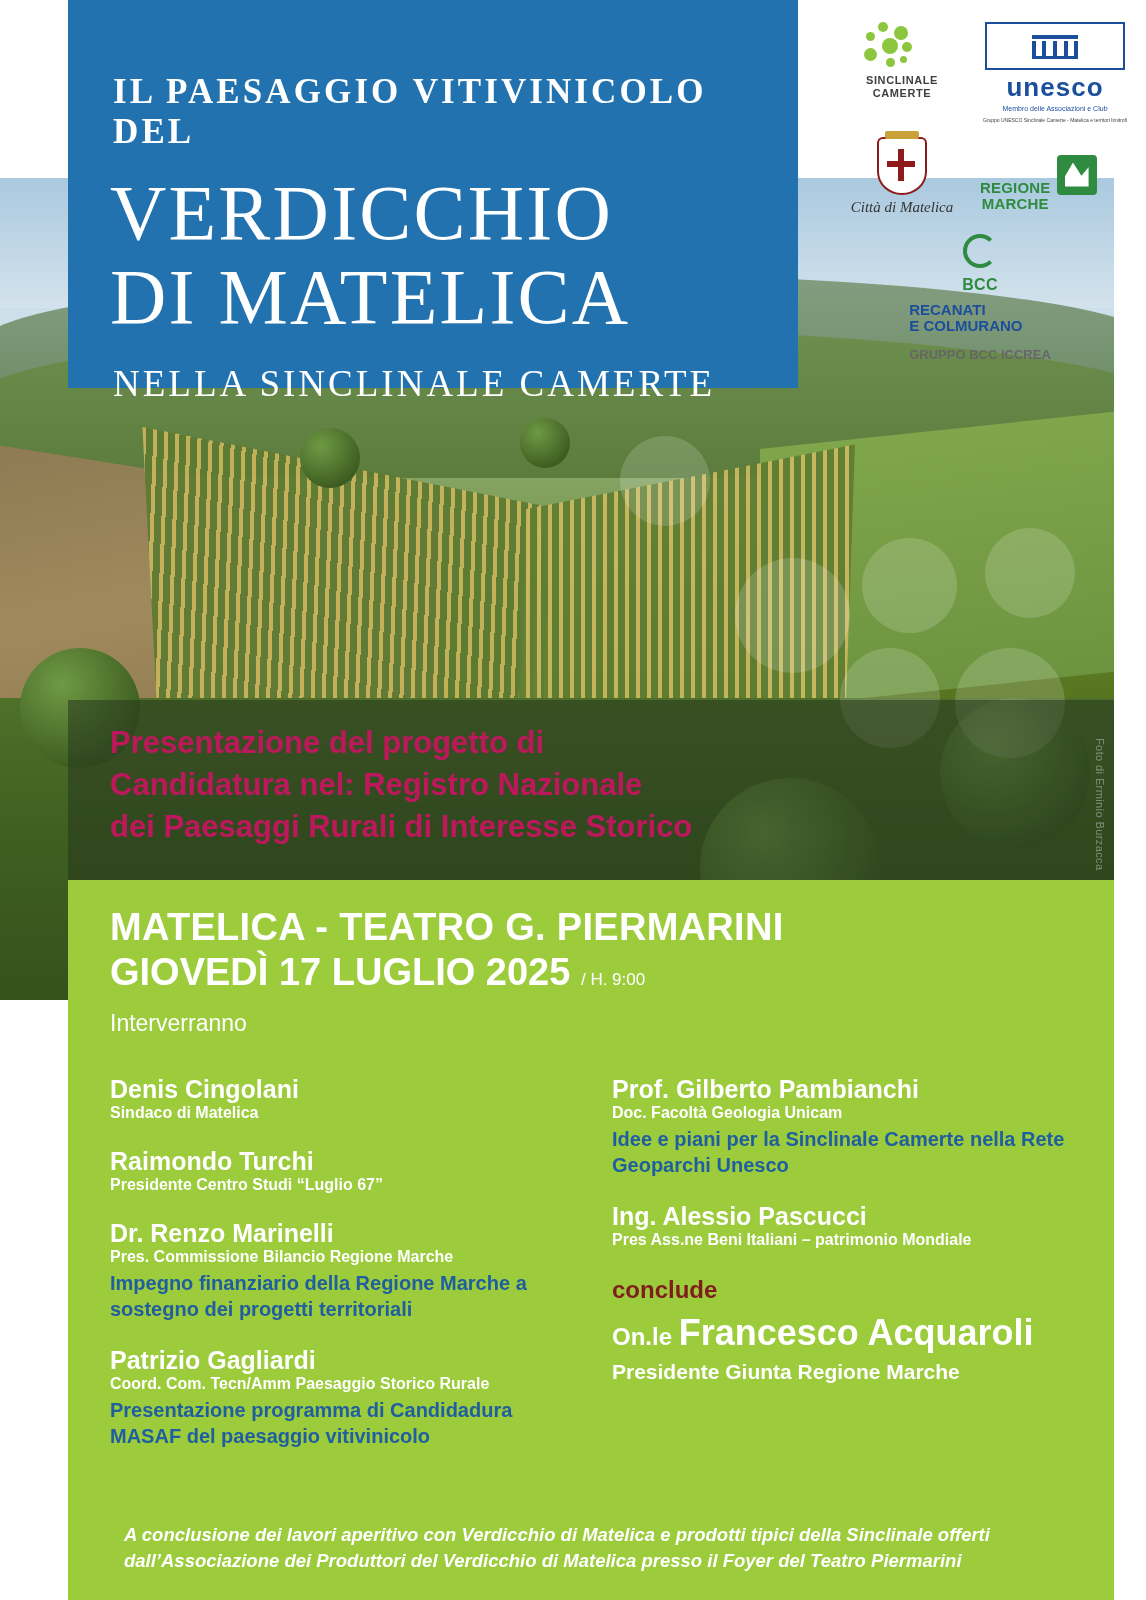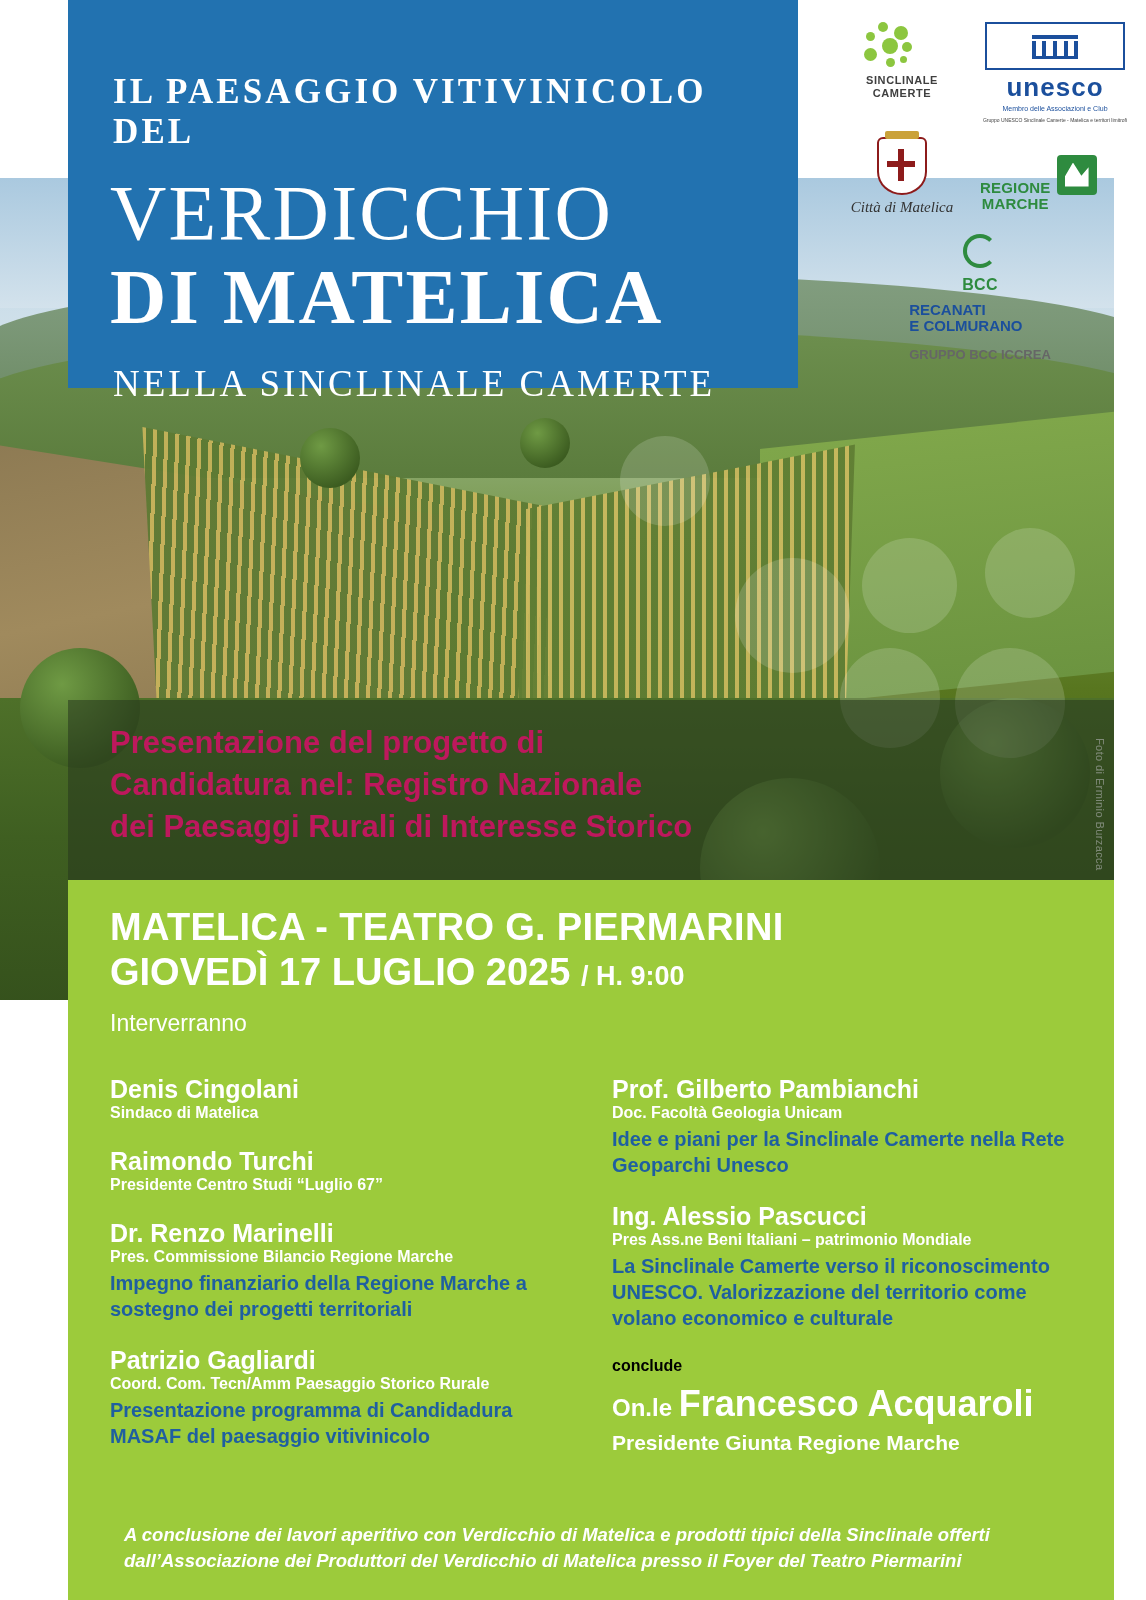--- a/index.html
+++ b/index.html
@@ -117,21 +117,21 @@
     margin: 72px 0 0 45px;
   }
   .title-main {
     font-family: "Liberation Serif", serif;
     font-size: 78px;
     line-height: 78px;
     font-weight: 400;
     letter-spacing: 2.2px;
     margin: 22px 0 0 42px;
   }
-  .title-main .l2 { display: block; margin-top: 6px; font-weight: bold; }
+  .title-main .l2 { display: block; margin-top: 6px; }
   .title-sub {
     font-family: "Liberation Serif", serif;
     font-size: 37px;
     letter-spacing: 3px;
     margin: 26px 0 0 45px;
   }
 
   
   .logos { position: absolute; right: 16px; top: 22px; width: 300px; }
   .logo-row { display: flex; align-items: flex-start; justify-content: flex-end; gap: 18px; }
@@ -234,21 +234,21 @@
     letter-spacing: .3px;
     color: #ffffff;
   }
   .dateline {
     margin: 2px 0 0 0;
     padding-left: 42px;
     font-size: 38px;
     font-weight: 700;
     color: #ffffff;
   }
-  .dateline .hour { font-size: 27px; font-weight: 700; }
+  .dateline .hour { font-size: 17px; font-weight: 400; }
   .intro {
     margin: 16px 0 0 0;
     padding-left: 42px;
     font-size: 23px;
     color: #ffffff;
     font-weight: 400;
   }
 
   .speakers {
     display: flex;
@@ -270,23 +270,23 @@
     line-height: 20px;
   }
   .sp-topic {
     font-size: 20px;
     font-weight: 700;
     color: #1f5fa0;
     line-height: 26px;
     margin-top: 3px;
   }
   .conclude {
-    font-size: 16px;
-    font-weight: 700;
-    color: #000000;
+    font-size: 24px;
+    font-weight: 700;
+    color: #7f1d1d;
     margin: 26px 0 10px 0;
   }
   .final-name {
     color: #ffffff;
     font-weight: 700;
     line-height: 38px;
   }
   .final-name .prefix { font-size: 24px; }
   .final-name .big { font-size: 36px; }
   .final-role {
@@ -461,21 +461,20 @@
 
         <div class="sp">
           <div class="sp-name">Prof. Gilberto Pambianchi</div>
           <div class="sp-role">Doc. Facoltà Geologia Unicam</div>
           <div class="sp-topic">Idee e piani per la Sinclinale Camerte nella Rete Geoparchi Unesco</div>
         </div>
 
         <div class="sp">
           <div class="sp-name">Ing. Alessio Pascucci</div>
           <div class="sp-role">Pres Ass.ne Beni Italiani – patrimonio Mondiale</div>
-          <div class="sp-topic">La Sinclinale Camerte verso il riconoscimento UNESCO. Valorizzazione del territorio come volano economico e culturale</div>
         </div>
 
         <div class="conclude">conclude</div>
         <div class="final-name">
           <span class="prefix">On.le </span><span class="big">Francesco Acquaroli</span>
         </div>
         <div class="final-role">Presidente Giunta Regione Marche</div>
 
       </div>
     </div>

